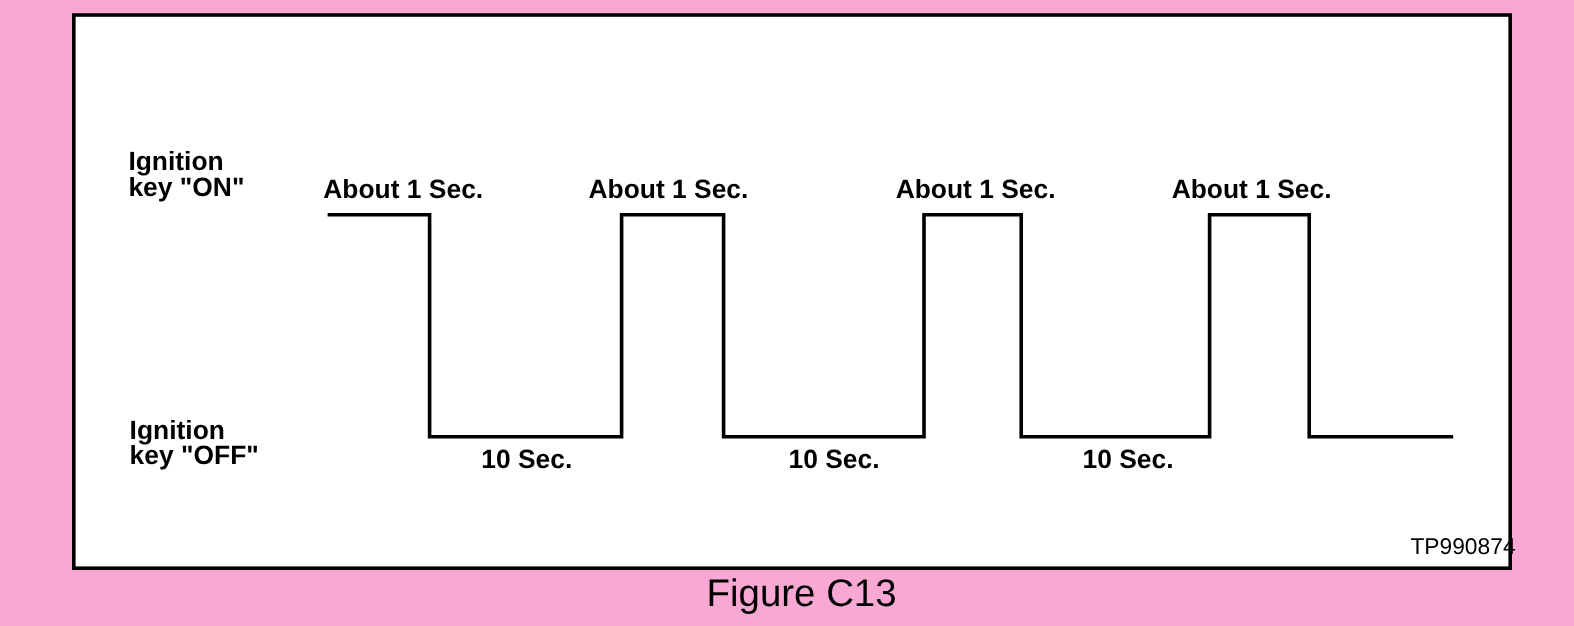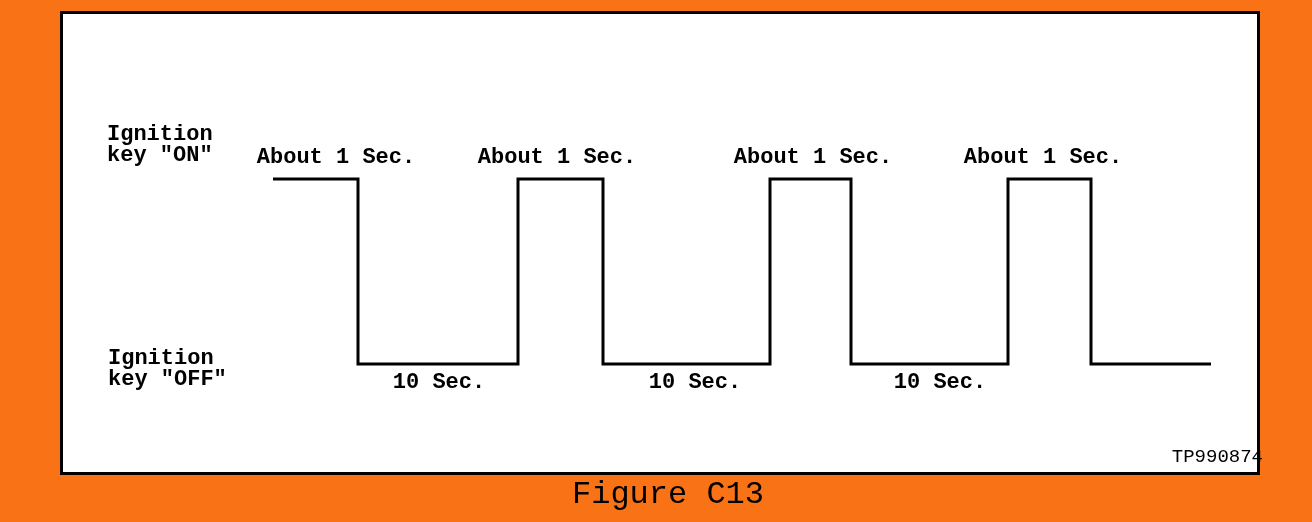--- a/index.html
+++ b/index.html
@@ -4,23 +4,23 @@
 <style>
   html, body {
     margin: 0;
     padding: 0;
     background: #ffffff;
   }
   .page {
     position: relative;
     width: 1312px;
     height: 522px;
-    background: #f97316;
+    background: #f9a8d4;
     color: #000000;
-    font-family: Liberation Mono, monospace;
+    font-family: Liberation Sans, sans-serif;
     overflow: hidden;
   }
   .frame {
     position: absolute;
     left: 60px;
     top: 11px;
     width: 1200px;
     height: 464px;
     border: 3px solid #000000;
     box-sizing: border-box;

